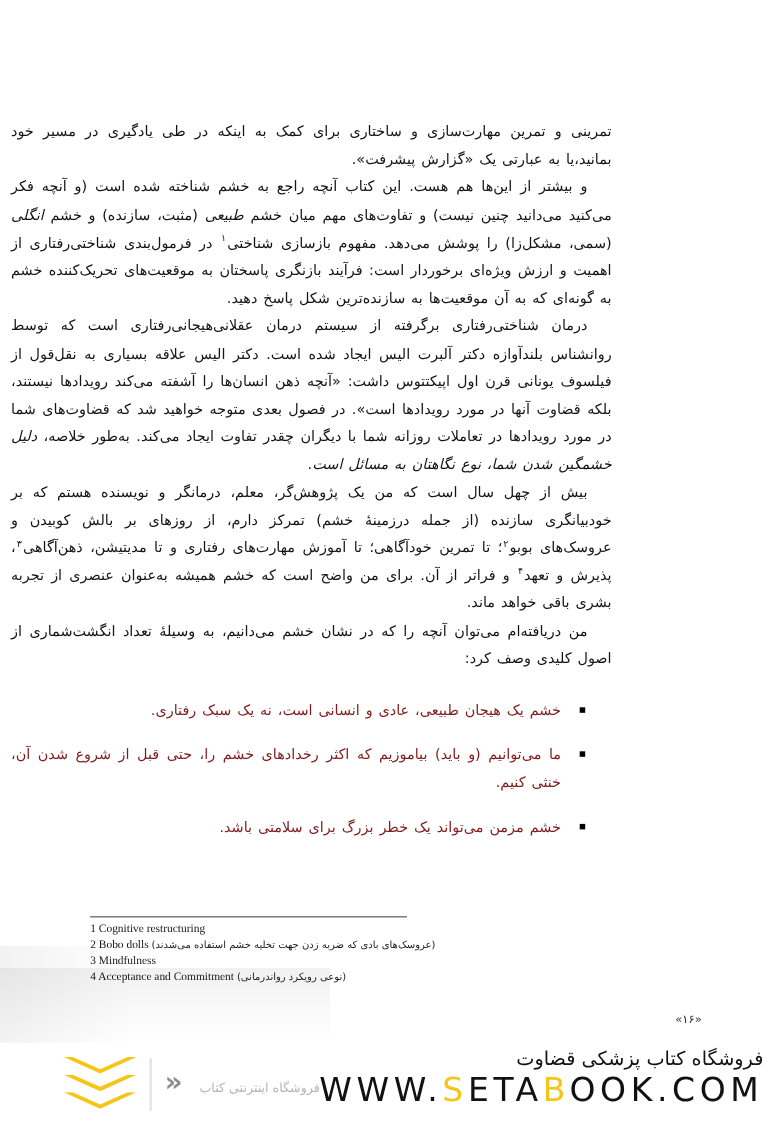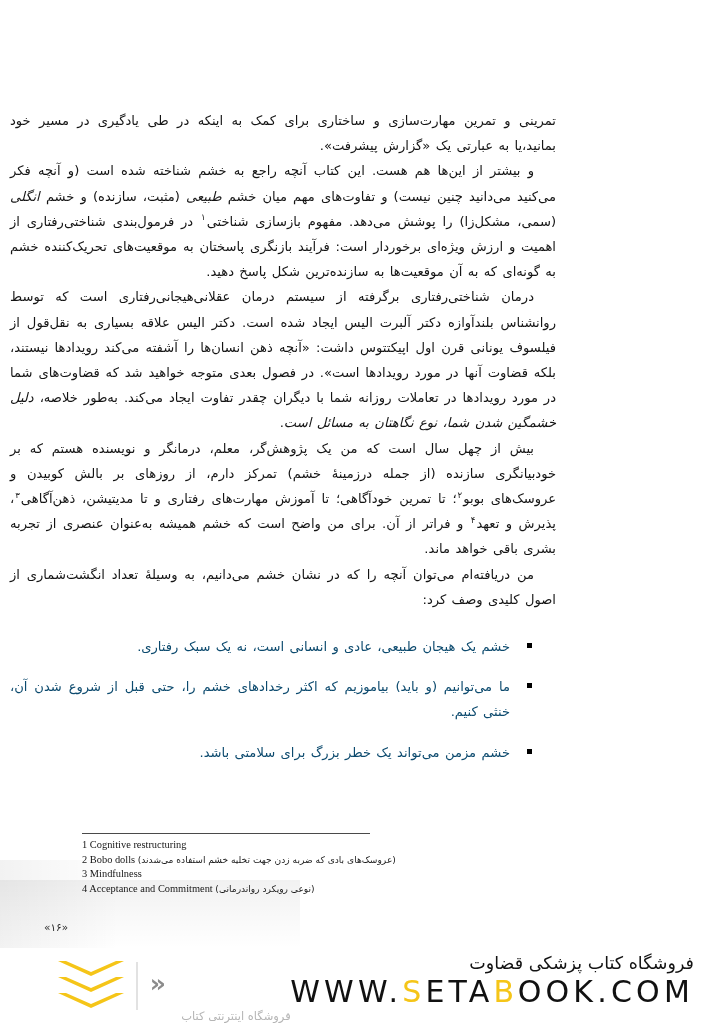--- a/index.html
+++ b/index.html
@@ -91,21 +91,21 @@
     padding: 0;
   }
   #principles li {
     position: relative;
     padding-right: 46px;
     padding-left: 0;
     margin-bottom: 15px;
     font-size: 13.1px;
     line-height: 25.2px;
     text-align: justify;
-    color: #0c4a6e;
+    color: #7f1d1d;
     word-spacing: 1.2px;
   }
   #principles li::before {
     content: "";
     position: absolute;
     right: 24px;
     top: 9px;
     width: 5px;
     height: 5px;
     background: #000000;
@@ -141,21 +141,21 @@
     unicode-bidi: embed;
     color: #1a1a1a;
   }
 
   
   #page-number {
     position: absolute;
     left: 0;
     right: 0;
     top: 921px;
-    text-align: left;
+    text-align: right;
     font-size: 10.5px;
     color: #2a2a2a;
     direction: rtl;
     padding-left: 44px;
   }
 
   
   #footer-band {
     position: absolute;
     left: 0;
@@ -200,21 +200,21 @@
     position: absolute;
     right: 160px;
     top: 14px;
     font-size: 25px;
     color: #8c8c8c;
     font-weight: bold;
   }
   #logo-sub {
     position: absolute;
     right: 2px;
-    top: 54px;
+    top: 27px;
     width: 176px;
     text-align: center;
     font-size: 11.5px;
     color: #b5b5b5;
     white-space: nowrap;
   }
   #logo-divider {
     width: 2px;
     height: 48px;
     background: #e2e2e2;

